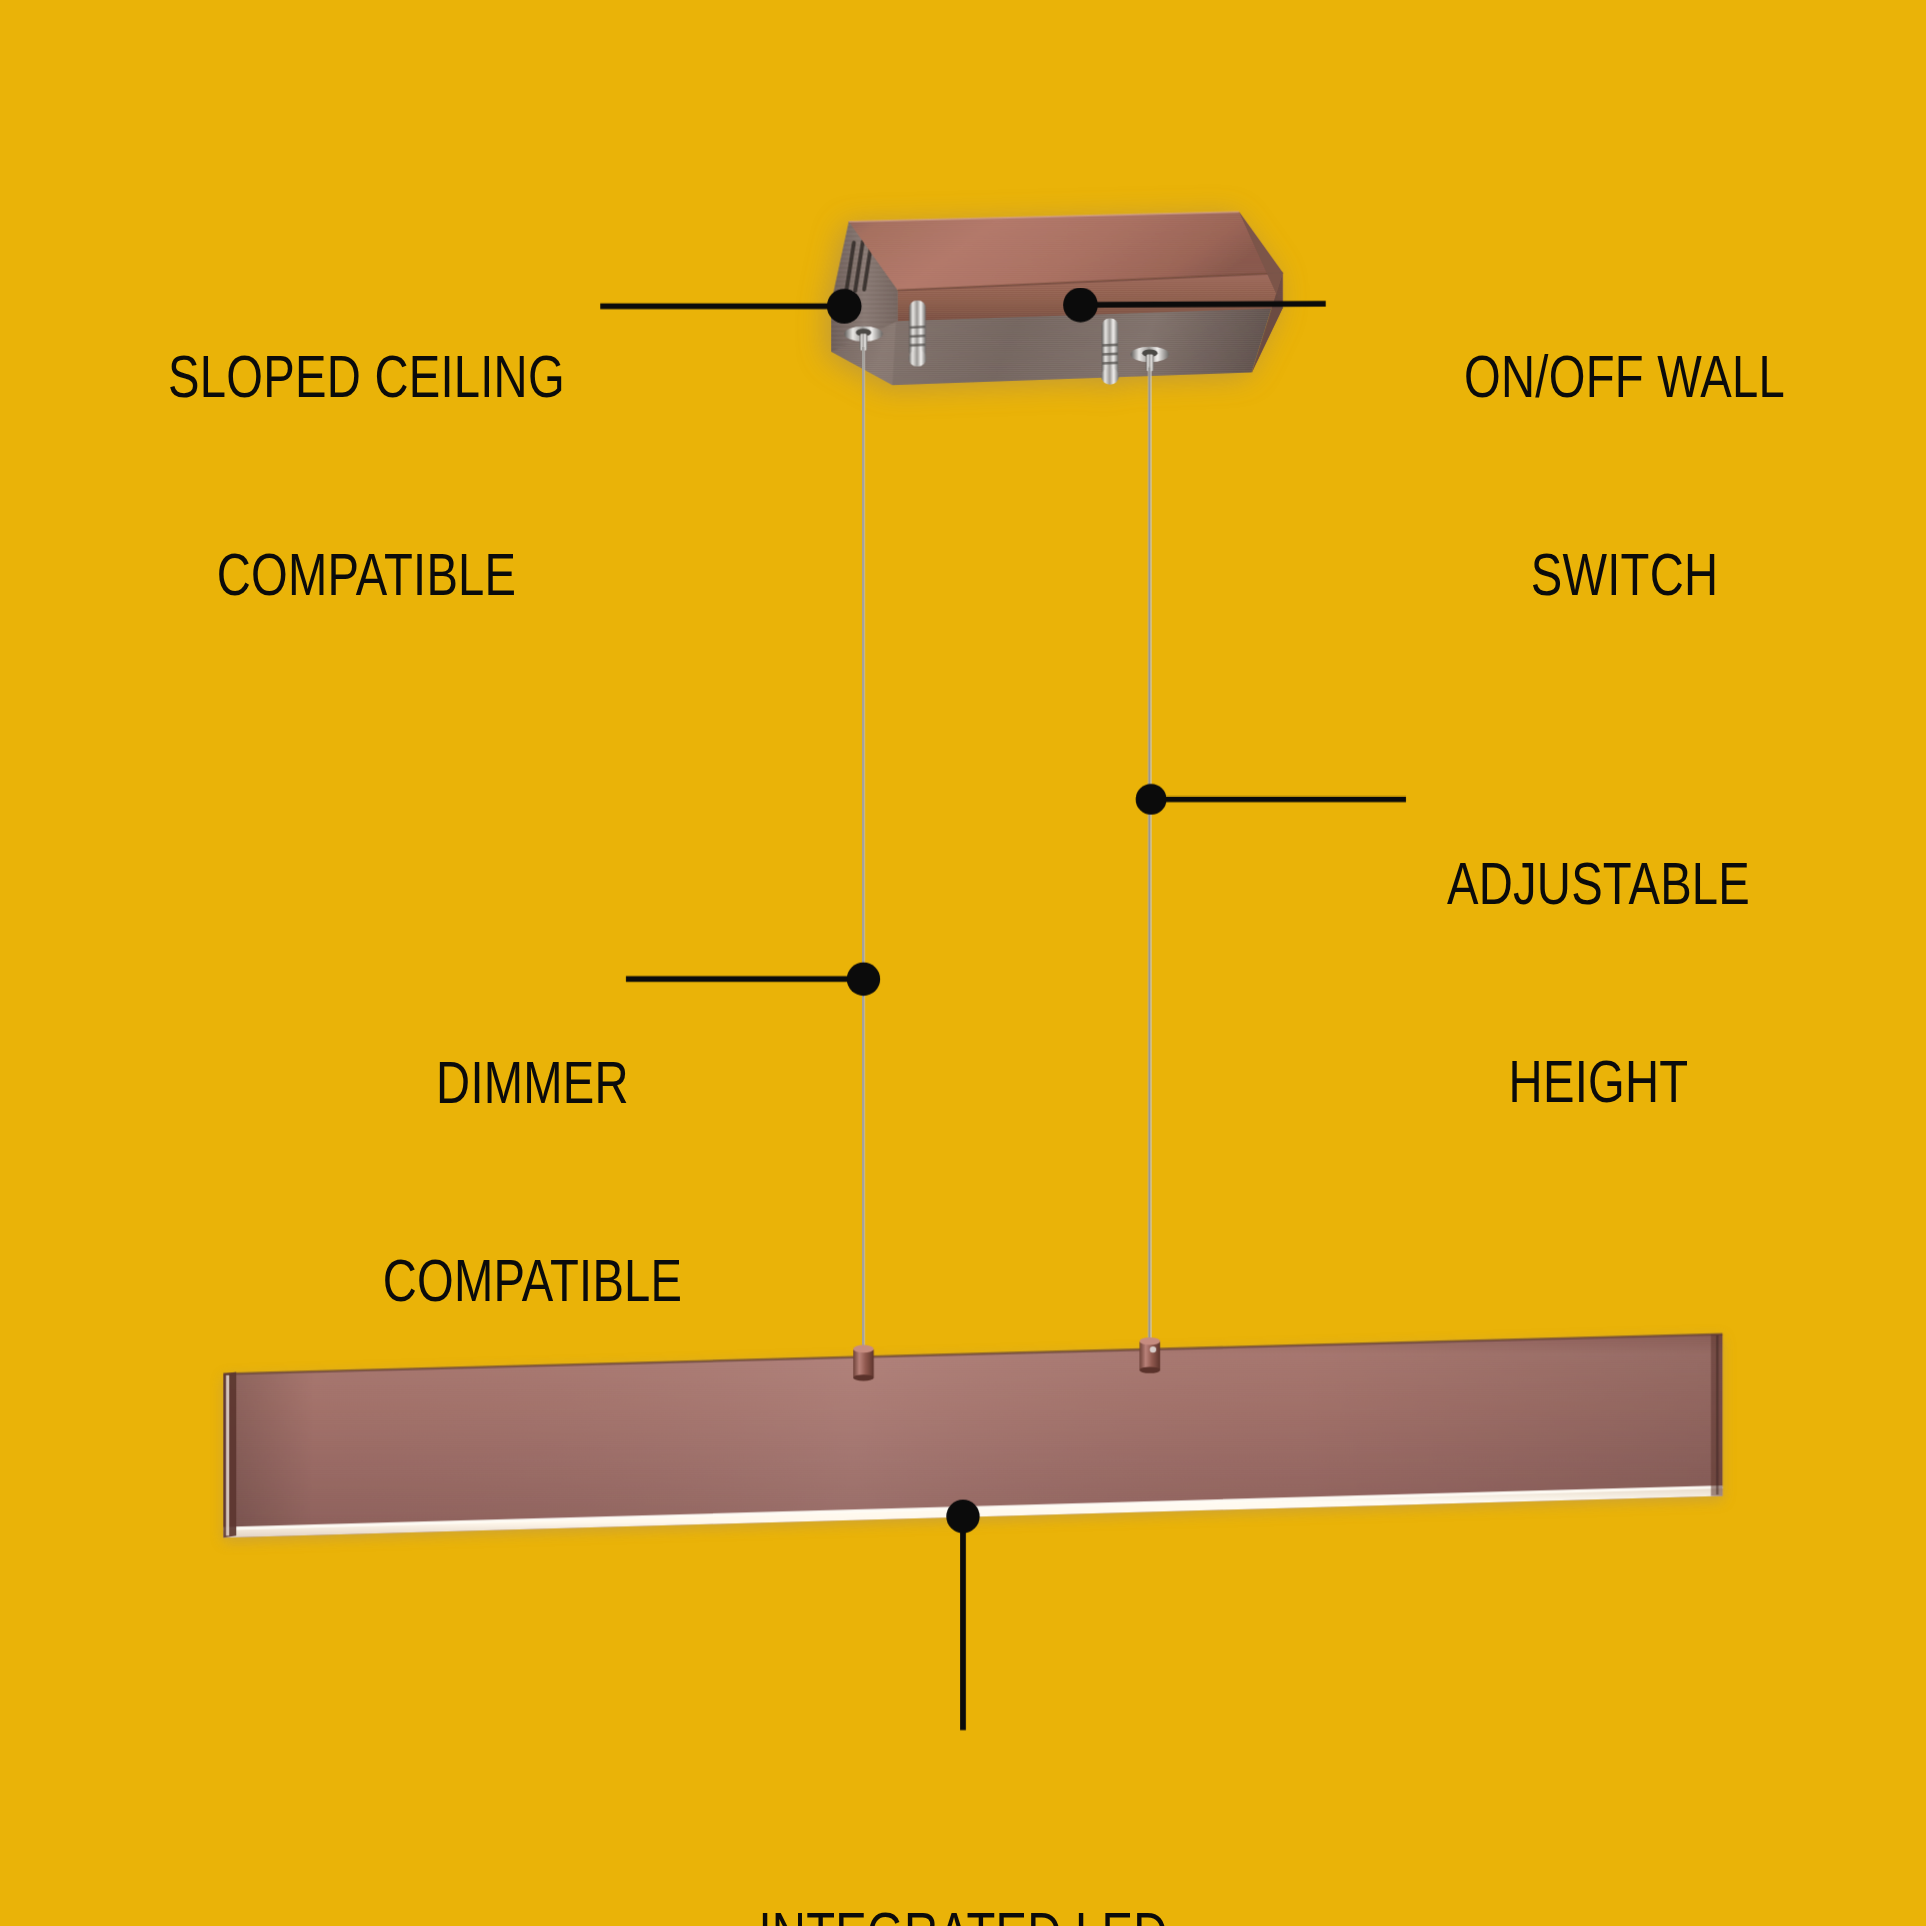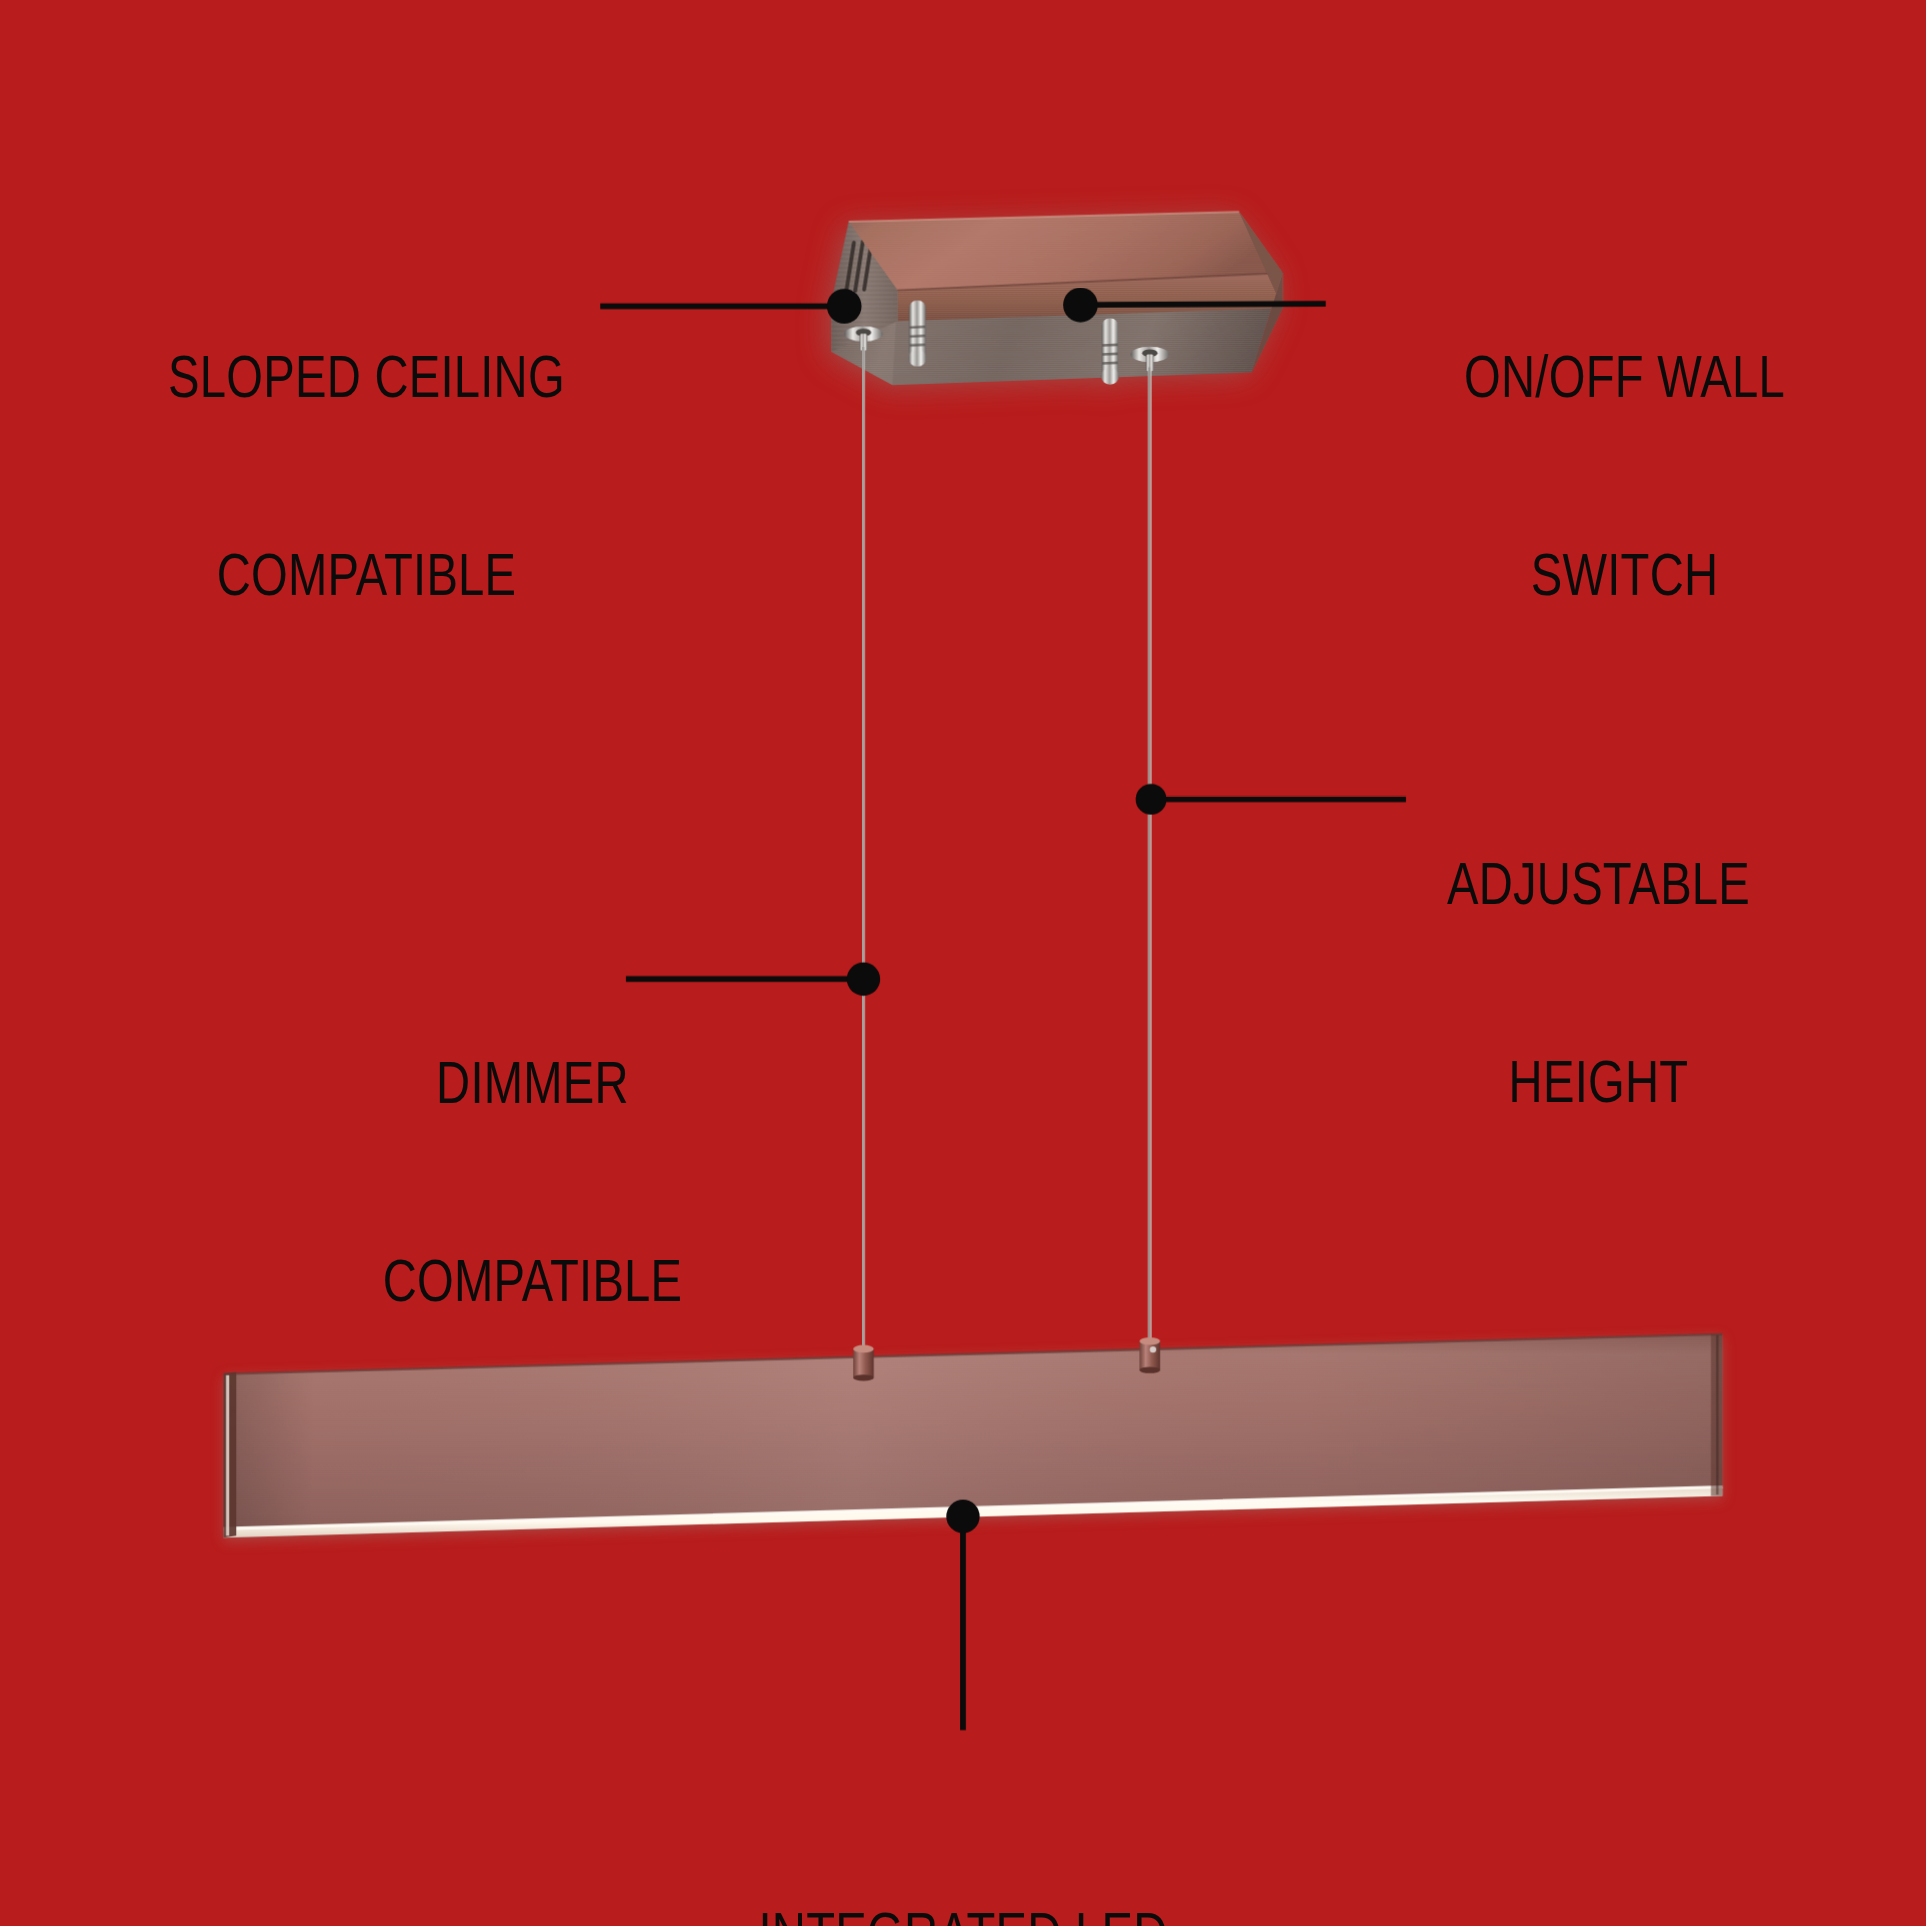--- a/index.html
+++ b/index.html
@@ -5,21 +5,21 @@
 <style>
   html, body {
     margin: 0;
     padding: 0;
     background: #EFE5E1;
   }
   #stage {
     position: relative;
     width: 1926px;
     height: 1926px;
-    background: #b91c1c;
+    background: #eab308;
     overflow: hidden;
     font-family: "Liberation Sans", sans-serif;
     -webkit-font-smoothing: antialiased;
   }
 
   
   .callout {
     position: absolute;
     color: #0B0B0B;
     font-family: "Liberation Sans", sans-serif;

